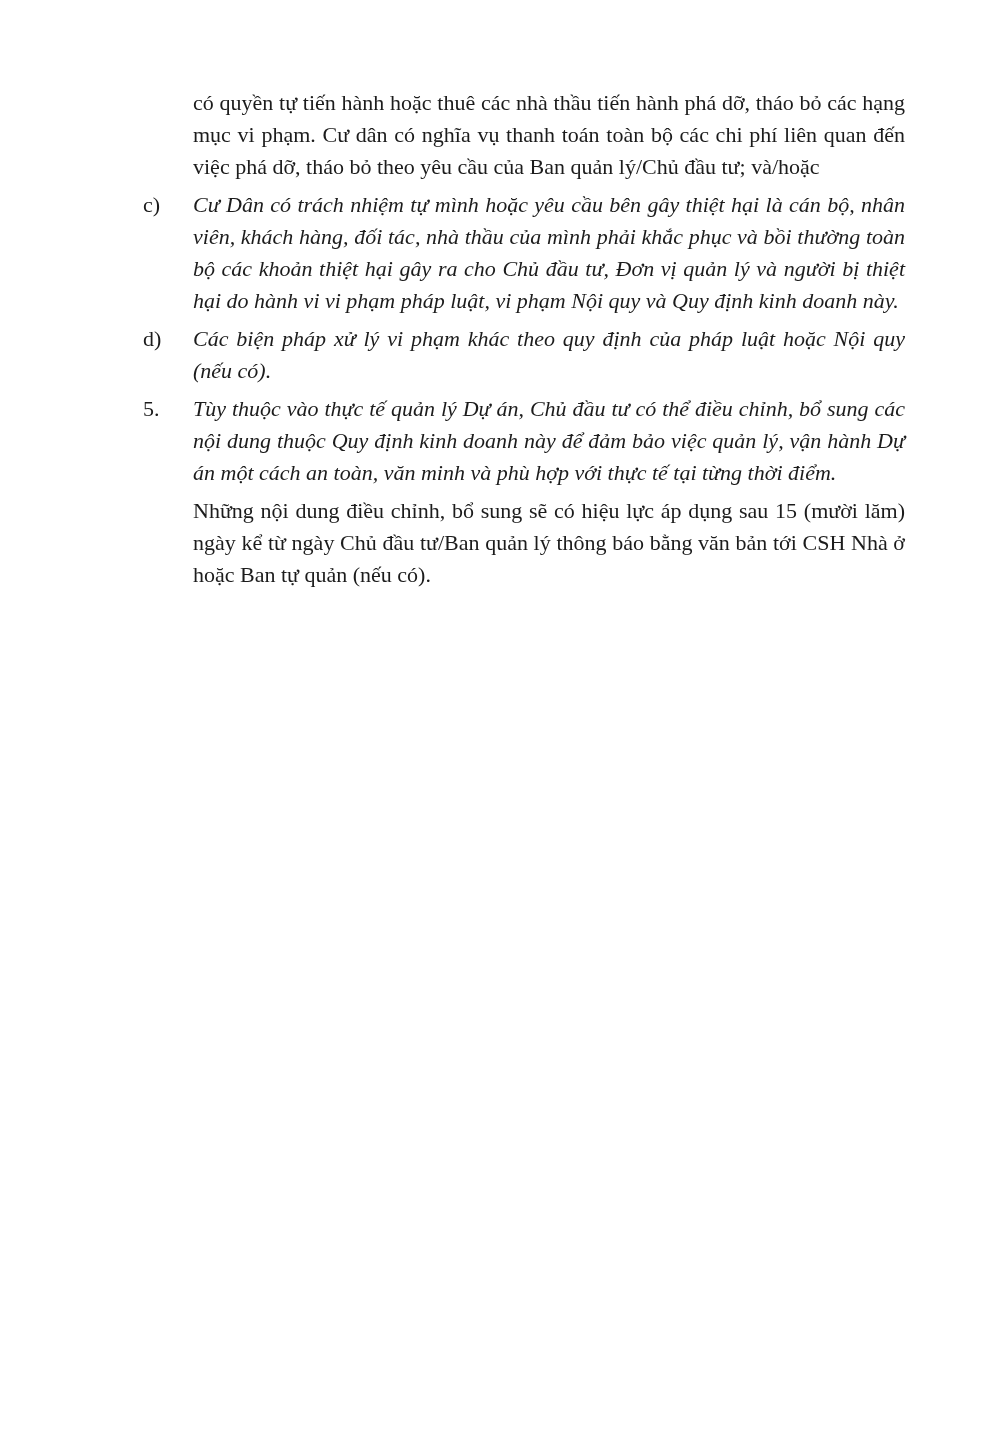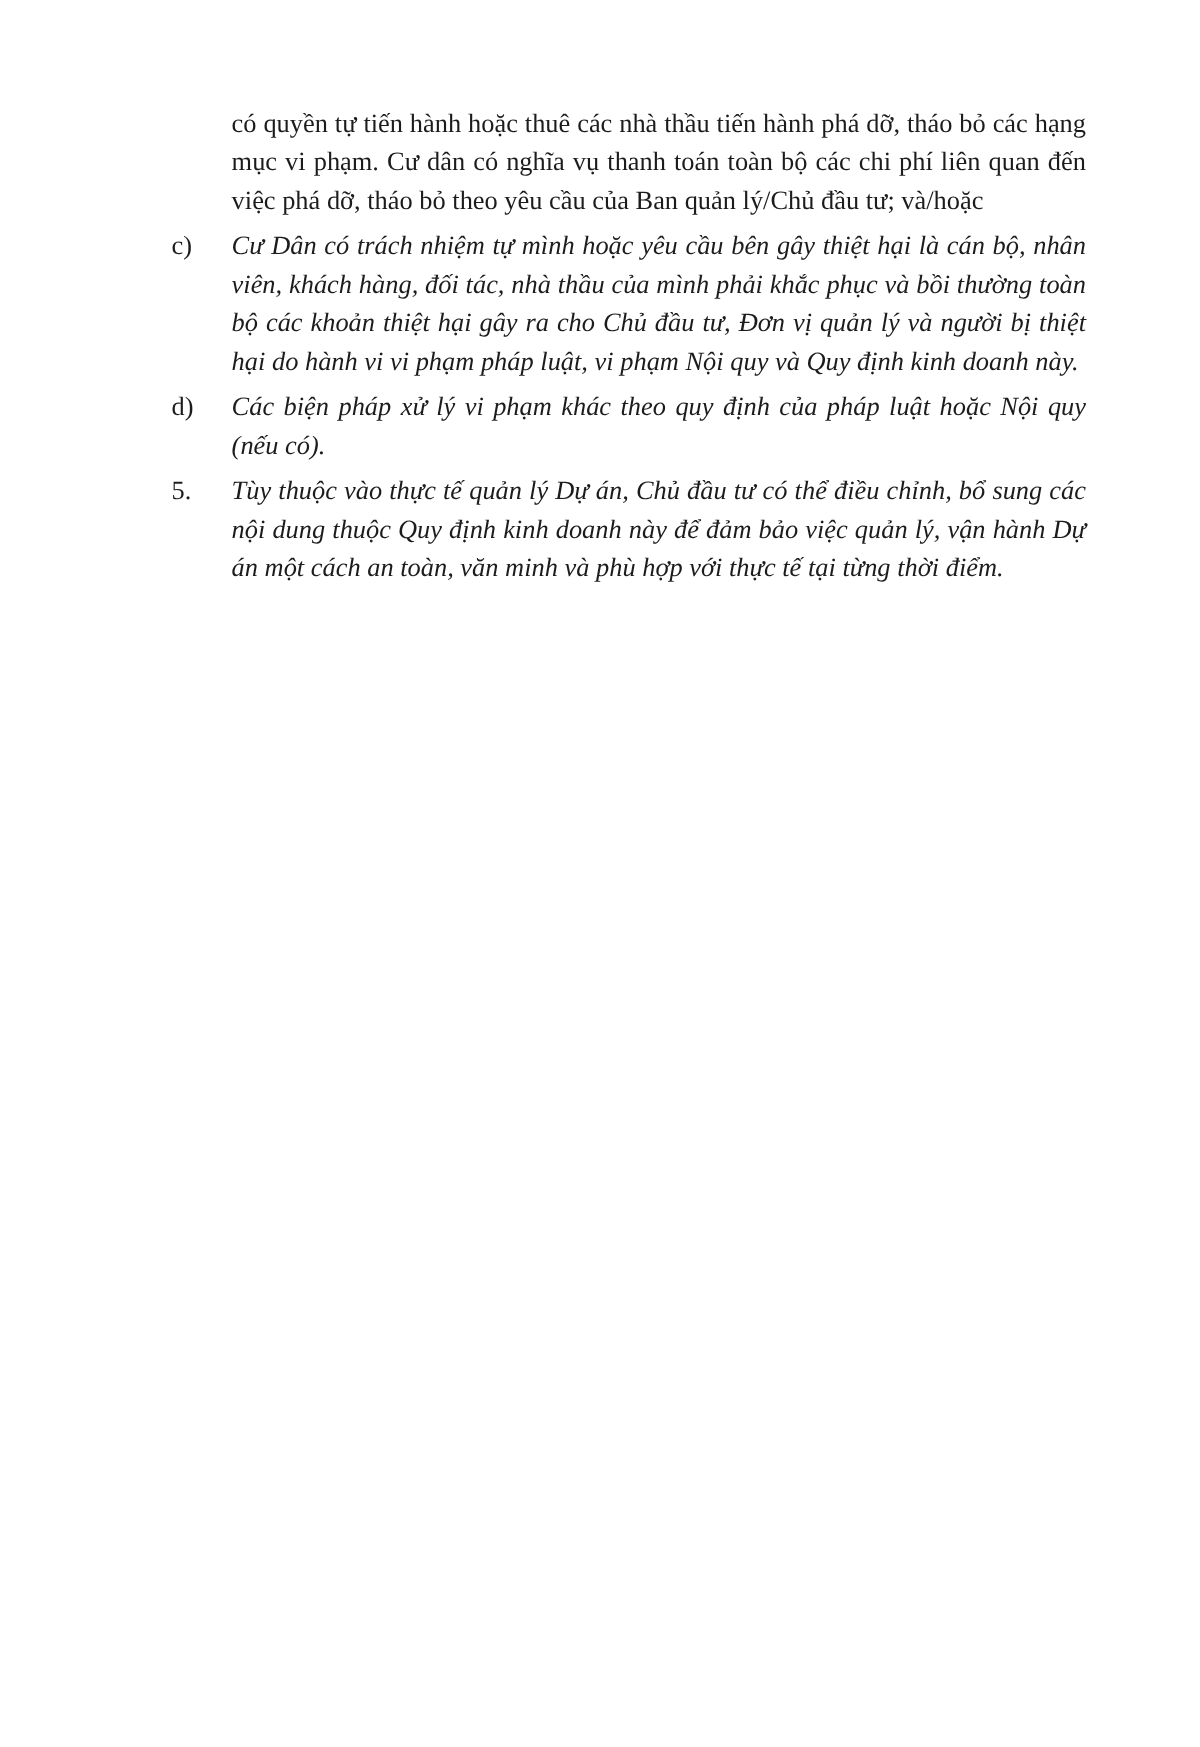--- a/index.html
+++ b/index.html
@@ -71,19 +71,20 @@
     <div class="list-item">
       <span class="item-label">d)</span>
       <p class="item-text">Các biện pháp xử lý vi phạm khác theo quy định của pháp luật hoặc Nội quy (nếu có).</p>
     </div>
 
     <div class="list-item">
       <span class="item-label">5.</span>
       <p class="item-text">Tùy thuộc vào thực tế quản lý Dự án, Chủ đầu tư có thể điều chỉnh, bổ sung các nội dung thuộc Quy định kinh doanh này để đảm bảo việc quản lý, vận hành Dự án một cách an toàn, văn minh và phù hợp với thực tế tại từng thời điểm.</p>
     </div>
 
+    <p class="para-indent">Những nội dung điều chỉnh, bổ sung sẽ có hiệu lực áp dụng sau 15 (mười lăm) ngày kể từ ngày Chủ đầu tư/Ban quản lý thông báo bằng văn bản tới CSH Nhà ở hoặc Ban tự quản (nếu có).</p>
 
   </div>
 
   <div class="footer">
     <span class="page-number">35</span>
   </div>
 </div>
 
 </body></html>

